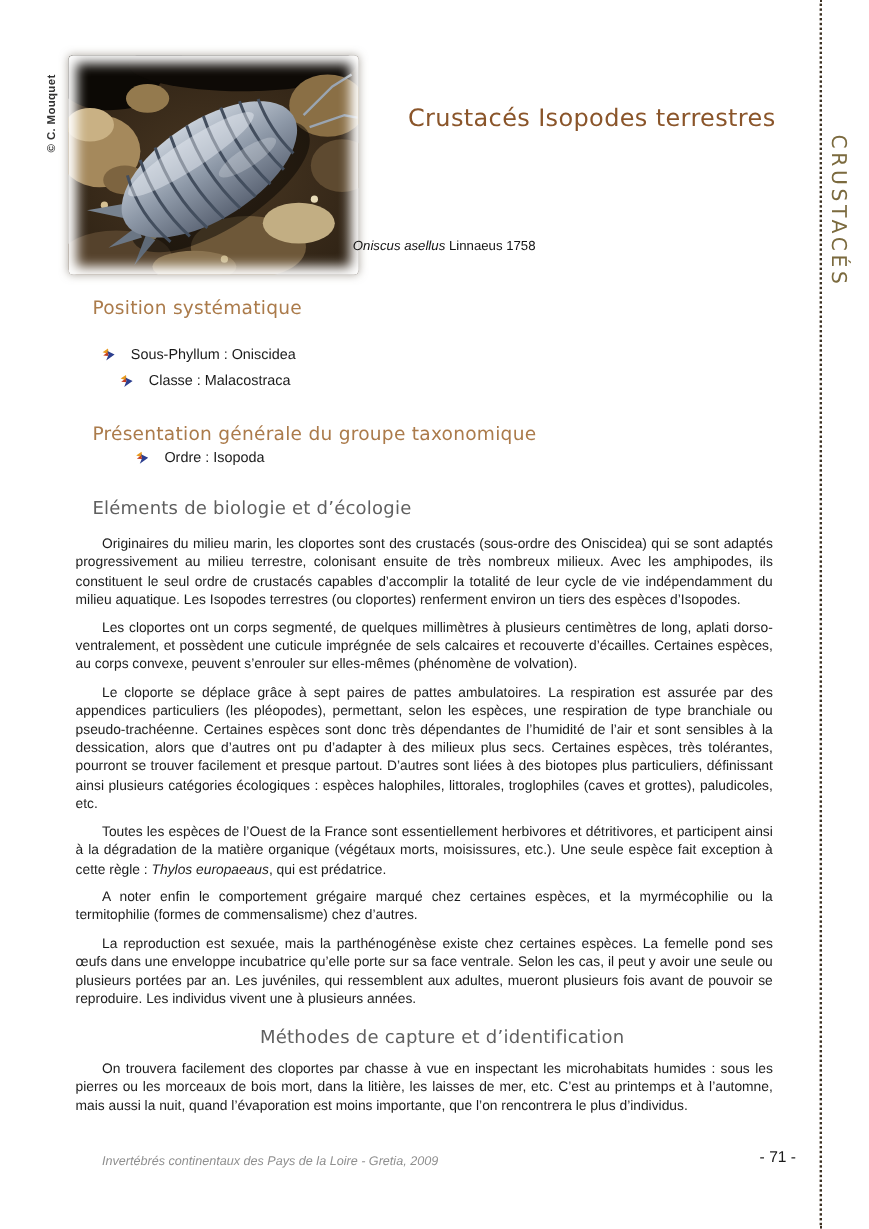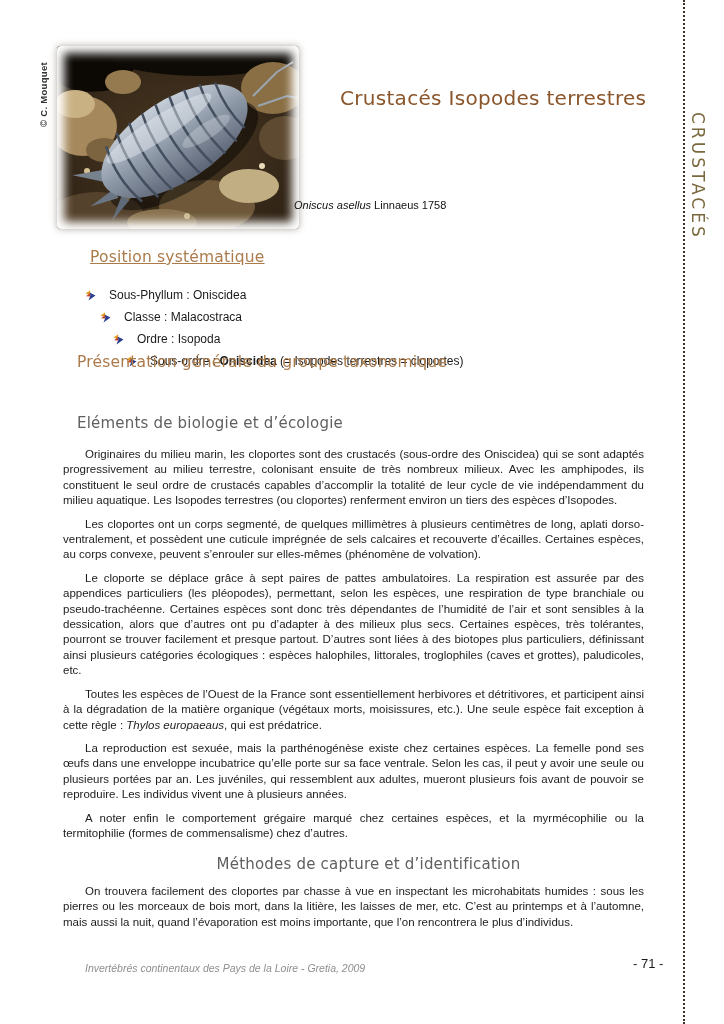--- a/index.html
+++ b/index.html
@@ -27,32 +27,32 @@
   .title{
     position:absolute;left:340px;top:86px;margin:0;white-space:nowrap;
     font-family:"DejaVu Sans",sans-serif;font-weight:400;font-size:20px;letter-spacing:.3px;
     color:var(--title,#8a552a);
   }
   .caption{position:absolute;left:294px;top:199px;font-size:11px;color:#111111;}
   .caption .it{font-style:italic;}
   
   .sec{position:absolute;margin:0;font-family:"DejaVu Sans",sans-serif;font-weight:400;
        font-size:15.5px;letter-spacing:.2px;color:var(--heading,#ab7b4b);}
-  #sec-position{left:90px;top:248px;text-decoration:underline;}
+  #sec-position{left:77px;top:248px;}
   #sec-presentation{left:77px;top:353px;}
   .sub{font-family:"DejaVu Sans",sans-serif;font-weight:400;font-size:15px;letter-spacing:.2px;
        color:var(--subheading,#5f5f5f);}
   #sub-elements{position:absolute;left:77px;top:414px;margin:0;}
   
   .taxonomy{position:absolute;left:85px;top:284px;}
   .tax-item{display:flex;align-items:center;height:22px;font-size:12px;color:#1a1a1a;}
   .tax-item .bullet{width:11px;height:11px;margin-right:13px;flex:none;}
   .tax-item .bullet svg{display:block;width:11px;height:11px;}
   .tax-item b{font-weight:bold;}
-  .i1{margin-left:15px;}.i2{margin-left:28px;}.i3{margin-left:41px;}
+  .i1{margin-left:15px;}.i2{margin-left:28px;margin-top:42px;}.i3{margin-left:41px;}
   
   .text-col{position:absolute;left:63px;top:447px;width:597px;
             font-size:11.5px;line-height:15.4px;text-align:justify;color:#1c1c1c;}
   .text-col p{margin:0 16px 8px 0;text-indent:22px;}
   .text-col p em{font-style:italic;}
   .text-col h3.sub{margin:16px 0 11px 14px;text-indent:0;text-align:center;}
   
   .footer-src{position:absolute;left:85px;top:962px;font-size:10.5px;font-style:italic;color:#8f8f8f;}
   .footer-page{position:absolute;left:633px;top:956px;font-family:Liberation Sans, sans-serif;
                font-size:13px;color:#1a1a1a;}
@@ -158,42 +158,32 @@
     <div class="tax-item i2">
       <span class="bullet">
         <svg viewBox="0 0 11 11">
             <path d="M0.5,3.5 L5,0.5 L5.5,5 Z" fill="#e89a1e"></path>
             <path d="M1,6.2 L4.6,3.6 L5.6,6.6 Z" fill="#c23b22"></path>
             <path d="M4.5,2.5 L10.5,5.5 L3.5,10.5 L5.4,5.6 Z" fill="#2d3f8f"></path>
           </svg>
       </span>
       <span class="tax-text"><span>Ordre : Isopoda</span><b></b><span></span></span>
     </div>
-    <div class="tax-item i3">
-      <span class="bullet">
-        <svg viewBox="0 0 11 11">
-            <path d="M0.5,3.5 L5,0.5 L5.5,5 Z" fill="#e89a1e"></path>
-            <path d="M1,6.2 L4.6,3.6 L5.6,6.6 Z" fill="#c23b22"></path>
-            <path d="M4.5,2.5 L10.5,5.5 L3.5,10.5 L5.4,5.6 Z" fill="#2d3f8f"></path>
-          </svg>
-      </span>
-      <span class="tax-text"><span>Sous-ordre : </span><b>Oniscidea</b><span> (= Isopodes terrestres = cloportes)</span></span>
-    </div>
   </div>
 
   <h2 class="sec" id="sec-presentation">Présentation générale du groupe taxonomique</h2>
   <h3 class="sub" id="sub-elements">Eléments de biologie et d’écologie</h3>
 
   <div class="text-col">
     <p>Originaires du milieu marin, les cloportes sont des crustacés (sous-ordre des Oniscidea) qui se sont adaptés progressivement au milieu terrestre, colonisant ensuite de très nombreux milieux. Avec les amphipodes, ils constituent le seul ordre de crustacés capables d’accomplir la totalité de leur cycle de vie indépendamment du milieu aquatique. Les Isopodes terrestres (ou cloportes) renferment environ un tiers des espèces d’Isopodes.</p>
     <p>Les cloportes ont un corps segmenté, de quelques millimètres à plusieurs centimètres de long, aplati dorso-ventralement, et possèdent une cuticule imprégnée de sels calcaires et recouverte d’écailles. Certaines espèces, au corps convexe, peuvent s’enrouler sur elles-mêmes (phénomène de volvation).</p>
     <p>Le cloporte se déplace grâce à sept paires de pattes ambulatoires. La respiration est assurée par des appendices particuliers (les pléopodes), permettant, selon les espèces, une respiration de type branchiale ou pseudo-trachéenne. Certaines espèces sont donc très dépendantes de l’humidité de l’air et sont sensibles à la dessication, alors que d’autres ont pu d’adapter à des milieux plus secs. Certaines espèces, très tolérantes, pourront se trouver facilement et presque partout. D’autres sont liées à des biotopes plus particuliers, définissant ainsi plusieurs catégories écologiques : espèces halophiles, littorales, troglophiles (caves et grottes), paludicoles, etc.</p>
     <p><span>Toutes les espèces de l’Ouest de la France sont essentiellement herbivores et détritivores, et participent ainsi à la dégradation de la matière organique (végétaux morts, moisissures, etc.). Une seule espèce fait exception à cette règle : </span><em>Thylos europaeaus</em><span>, qui est prédatrice.</span></p>
+    <p>A noter enfin le comportement grégaire marqué chez certaines espèces, et la myrmécophilie ou la termitophilie (formes de commensalisme) chez d’autres.</p>
     <p>La reproduction est sexuée, mais la parthénogénèse existe chez certaines espèces. La femelle pond ses œufs dans une enveloppe incubatrice qu’elle porte sur sa face ventrale. Selon les cas, il peut y avoir une seule ou plusieurs portées par an. Les juvéniles, qui ressemblent aux adultes, mueront plusieurs fois avant de pouvoir se reproduire. Les individus vivent une à plusieurs années.</p>
-    <p>A noter enfin le comportement grégaire marqué chez certaines espèces, et la myrmécophilie ou la termitophilie (formes de commensalisme) chez d’autres.</p>
     <h3 class="sub">Méthodes de capture et d’identification</h3>
     <p>On trouvera facilement des cloportes par chasse à vue en inspectant les microhabitats humides : sous les pierres ou les morceaux de bois mort, dans la litière, les laisses de mer, etc. C’est au printemps et à l’automne, mais aussi la nuit, quand l’évaporation est moins importante, que l’on rencontrera le plus d’individus.</p>
   </div>
 
   <div class="footer-src">Invertébrés continentaux des Pays de la Loire - Gretia, 2009</div>
   <div class="footer-page">- 71 -</div>
 
 </div>
 
 </body></html>

